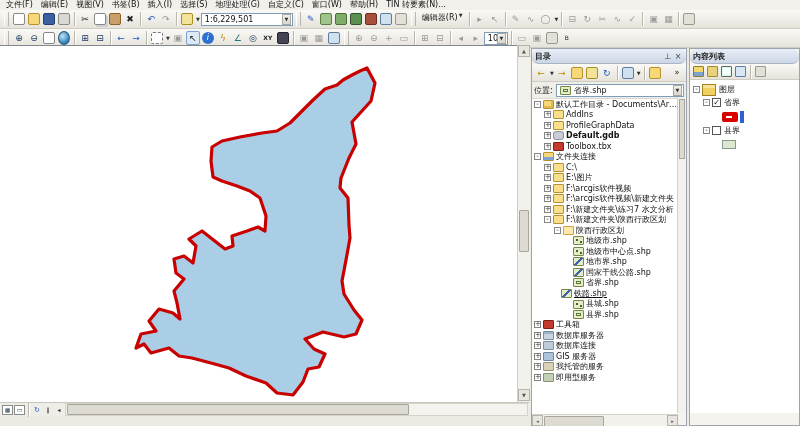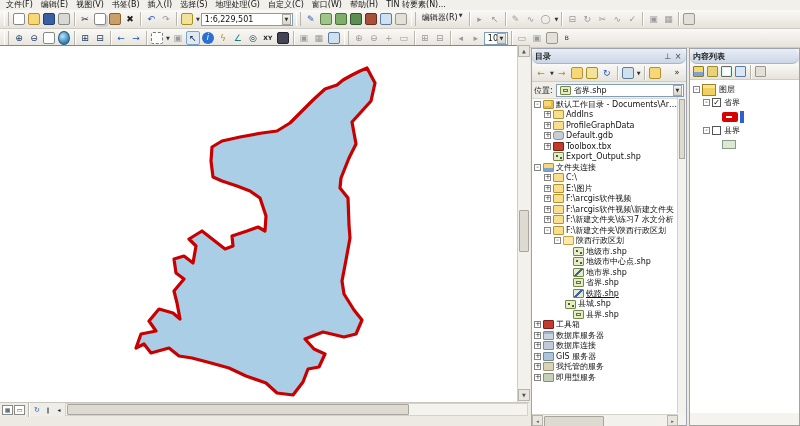--- a/index.html
+++ b/index.html
@@ -95,21 +95,21 @@
   .i-shp-line{background:#E4ECC9;border:1px solid #748742;
               background-image:linear-gradient(135deg,transparent 42%,#3e62a8 42%,#3e62a8 58%,transparent 58%);}
   .i-shp-poly{background:#E4ECC9;border:1px solid #748742;box-shadow:inset 0 0 0 2px #E4ECC9,inset 0 0 0 3px #577a39;}
   .i-connections{background:#F6D879;border:1px solid #B8912E;box-shadow:inset 0 -3px 0 #7fa3d0;}
   .i-db-server{background:#C9D4DF;border:1px solid #7A8CA3;box-shadow:inset 0 2px 0 #9fb3c8;}
   .i-db-conn{background:#BFCBD9;border:1px solid #7A8CA3;box-shadow:inset 2px 0 0 #eoa;}
   .i-gis{background:#AEC4D8;border:1px solid #6E86A0;}
   .i-hosted{background:#D8D2B8;border:1px solid #9a9270;}
   .i-ready{background:#C4CFB8;border:1px solid #84936e;}
   .tlabel{overflow:hidden;text-overflow:ellipsis;}
-  .tlabel.b{font-weight:normal;}
+  .tlabel.b{font-weight:bold;}
   .cat-hscroll{position:relative;height:12px;background:#F2F1EC;border-top:1px solid #d5d2c9;margin-right:8px;}
   .cat-vscroll{position:absolute;right:0;top:48px;width:8px;bottom:12px;background:#F2F1EC;border-left:1px solid #d5d2c9;}
   .cat-vthumb{position:absolute;left:1px;top:2px;width:6px;height:60px;background:#DDDAD2;border:1px solid #a9a59c;box-sizing:border-box;}
   .harr{position:absolute;top:0;width:11px;height:11px;background:#E8E6DF;border:1px solid #b7b4ab;box-sizing:border-box;
         font-size:5px;display:flex;align-items:center;justify-content:center;color:#555;}
   
   .toc-tree{background:#fff;height:330px;padding-top:3px;}
   .toc-row{display:flex;align-items:center;height:13px;white-space:nowrap;}
   .cb{width:9px;height:9px;border:1px solid #555;background:#fff;box-sizing:border-box;flex:none;
       font-size:8px;line-height:7px;text-align:center;margin-right:3px;color:#111;}
@@ -374,25 +374,20 @@
           <div class="trow" style="padding-left: 12px;">
             <span class="ebox">+</span>
             <span class="ti i-gdb"></span>
             <span class="tlabel b">Default.gdb</span>
           </div>
           <div class="trow" style="padding-left: 12px;">
             <span class="ebox">+</span>
             <span class="ti i-toolbox"></span>
             <span class="tlabel">Toolbox.tbx</span>
           </div>
-          <div class="trow" style="padding-left: 12px;">
-            <span class="espace"></span>
-            <span class="ti i-shp-point"></span>
-            <span class="tlabel">Export_Output.shp</span>
-          </div>
           <div class="trow" style="padding-left: 2px;">
             <span class="ebox">-</span>
             <span class="ti i-connections"></span>
             <span class="tlabel">文件夹连接</span>
           </div>
           <div class="trow" style="padding-left: 12px;">
             <span class="ebox">+</span>
             <span class="ti i-folder"></span>
             <span class="tlabel">C:\</span>
           </div>
@@ -436,29 +431,34 @@
             <span class="ti i-shp-point"></span>
             <span class="tlabel">地级市中心点.shp</span>
           </div>
           <div class="trow" style="padding-left: 32px;">
             <span class="espace"></span>
             <span class="ti i-shp-line"></span>
             <span class="tlabel">地市界.shp</span>
           </div>
           <div class="trow" style="padding-left: 32px;">
             <span class="espace"></span>
+            <span class="ti i-shp-line"></span>
+            <span class="tlabel">国家干线公路.shp</span>
+          </div>
+          <div class="trow" style="padding-left: 32px;">
+            <span class="espace"></span>
             <span class="ti i-shp-poly"></span>
             <span class="tlabel">省界.shp</span>
           </div>
-          <div class="trow" style="padding-left: 32px; text-decoration: underline;">
+          <div class="trow" style="padding-left: 20px; text-decoration: underline;">
             <span class="espace"></span>
             <span class="ti i-shp-line"></span>
             <span class="tlabel">铁路.shp</span>
           </div>
-          <div class="trow" style="padding-left: 24px; align-items: flex-end;">
+          <div class="trow" style="padding-left: 32px; align-items: flex-end;">
             <span class="espace"></span>
             <span class="ti i-shp-point"></span>
             <span class="tlabel">县城.shp</span>
           </div>
           <div class="trow" style="padding-left: 32px;">
             <span class="espace"></span>
             <span class="ti i-shp-poly"></span>
             <span class="tlabel">县界.shp</span>
           </div>
           <div class="trow" style="padding-left: 2px;">

